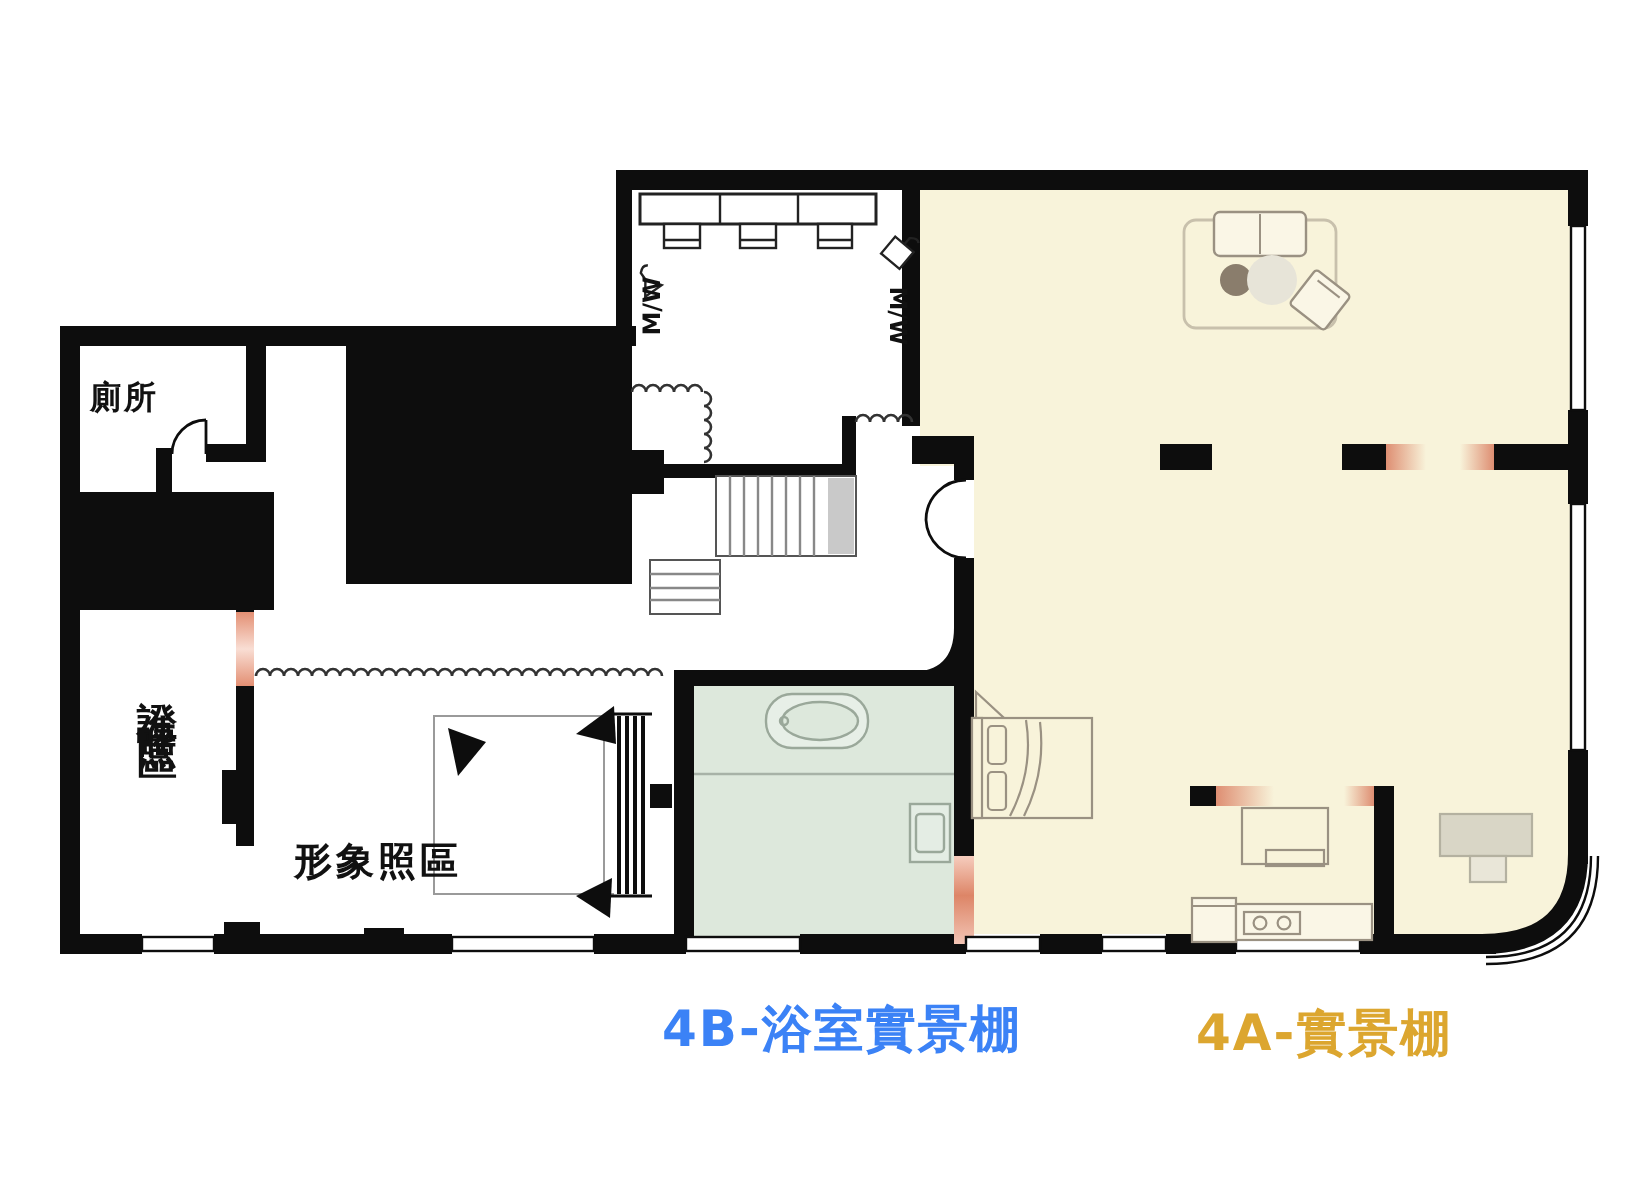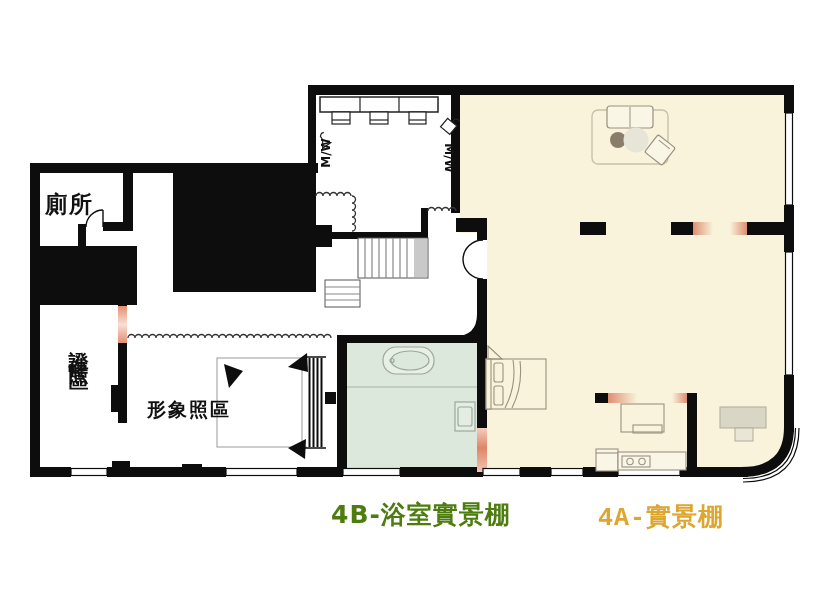--- a/index.html
+++ b/index.html
@@ -1,30 +1,30 @@
 <!DOCTYPE html>
 <html><head>
 <meta charset="utf-8">
 <style>
   html,body{margin:0;padding:0;background:#ffffff;}
   #canvas{position:relative;width:816px;height:600px;background:#ffffff;overflow:hidden;
           font-family:"DejaVu Sans","Liberation Sans",sans-serif;}
   #plan-svg{position:absolute;left:0;top:0;}
   .lbl{position:absolute;color:#111;white-space:nowrap;font-weight:700;}
-  #lbl-toilet{left:45px;top:189px;font-size:23px;letter-spacing:1px;}
+  #lbl-toilet{left:45px;top:189px;font-size:16px;letter-spacing:1px;}
   #lbl-styling{left:355px;top:149px;font-size:21px;letter-spacing:3px;}
   #lbl-idphoto{left:66px;top:334px;font-size:20px;writing-mode:vertical-rl;text-orientation:upright;
                letter-spacing:7px;height:100px;}
-  #lbl-portrait{left:147px;top:397px;font-size:19px;letter-spacing:2px;}
+  #lbl-portrait{left:147px;top:418px;font-size:19px;letter-spacing:2px;}
   .mw{font-size:12px;font-weight:700;width:34px;text-align:center;letter-spacing:0;}
   #lbl-mw-left{left:309px;top:146px;transform:rotate(-90deg);}
   #lbl-mw-right{left:432px;top:151px;transform:rotate(90deg);}
   .zone-lbl{position:absolute;font-size:25px;font-weight:700;letter-spacing:1px;}
   #lbl-4b{left:331px;top:498px;}
-  #lbl-4a{left:598px;top:500px;font-family:Liberation Mono, monospace;}
+  #lbl-4a{left:598px;top:500px;}
 </style>
 </head>
 <body>
 
 <div id="canvas">
 
 <svg id="plan-svg" width="816" height="600" viewBox="0 0 816 600">
   <defs>
     <linearGradient id="gpv" x1="0" y1="0" x2="0" y2="1">
       <stop offset="0" stop-color="#f6cdbe"></stop>
@@ -248,15 +248,15 @@
     <rect x="455" y="402" width="20" height="29" fill="#e4ede4"></rect>
     <rect x="458" y="407" width="14" height="19" rx="2"></rect>
   </g>
 </svg>
 
   <div class="lbl" id="lbl-toilet">廁所</div>
   <div class="lbl" id="lbl-idphoto">證件照區</div>
   <div class="lbl" id="lbl-portrait">形象照區</div>
   <div class="lbl mw" id="lbl-mw-left">M/W</div>
   <div class="lbl mw" id="lbl-mw-right">M/W</div>
-  <div class="zone-lbl" id="lbl-4b" style="color: #4d7c0f;">4B-浴室實景棚</div>
+  <div class="zone-lbl" id="lbl-4b" style="color: #3b82f6;">4B-浴室實景棚</div>
   <div class="zone-lbl" id="lbl-4a" style="color: rgb(220, 166, 47);">4A-實景棚</div>
 </div>
 
 </body></html>

